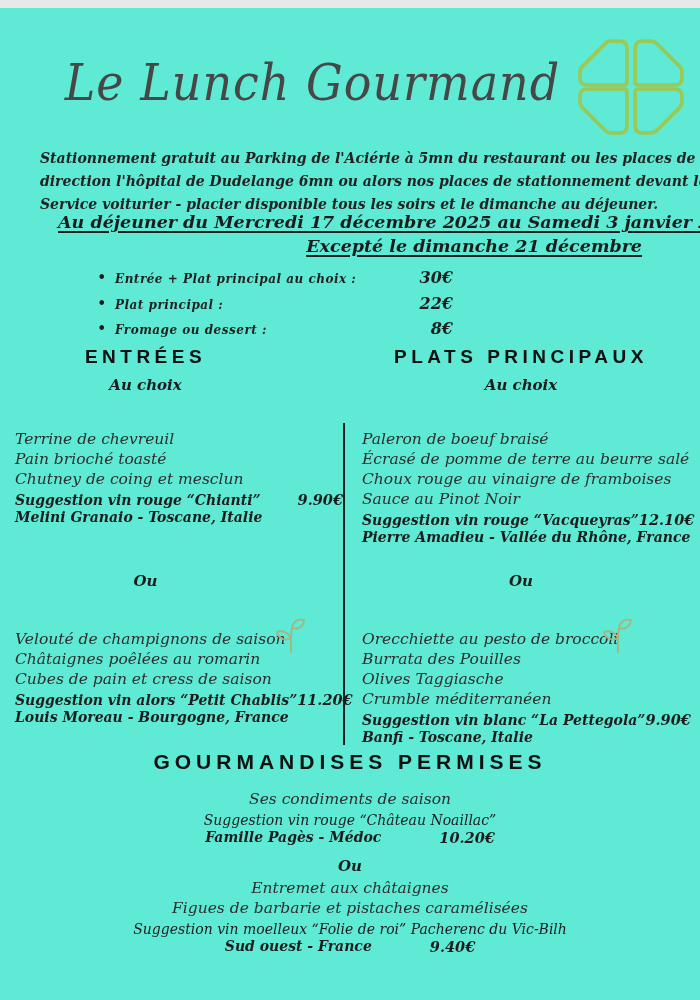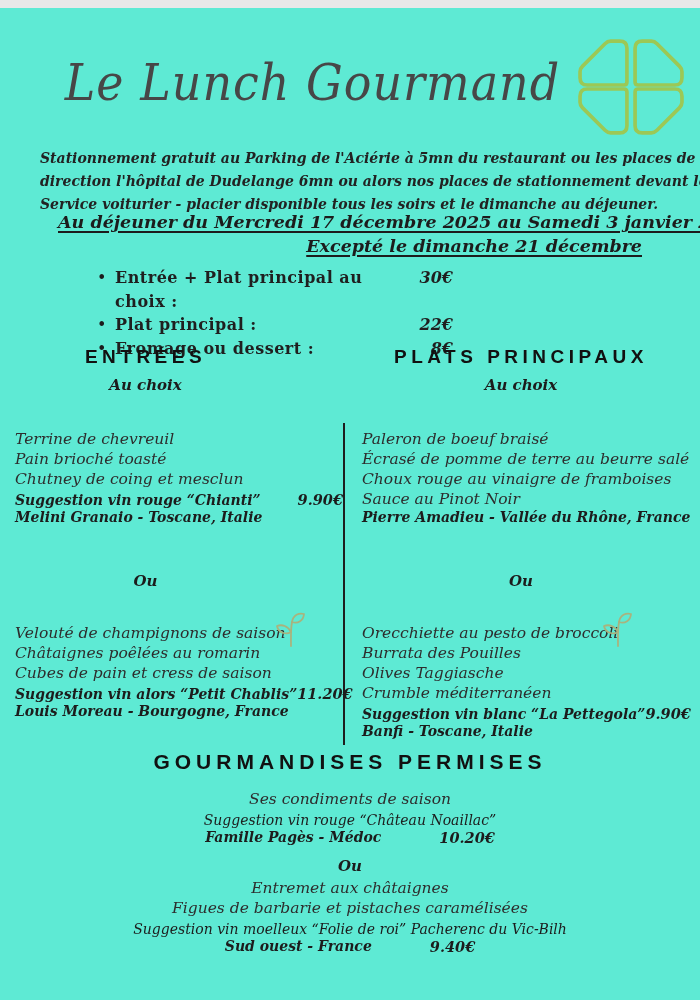--- a/index.html
+++ b/index.html
@@ -30,38 +30,38 @@
     font-weight:700; font-style:italic; font-size:17.5px; color:#1c1c1c;
     text-decoration:underline; text-underline-offset:3px; text-decoration-thickness:1.5px;
     white-space:nowrap;
   }
   .dates .d1 { text-align:center; }
   .dates .d2 { text-align:right; margin-top:4px; }
   
   .pricing { position:absolute; top:258px; left:97px; }
   .p-row { display:flex; align-items:baseline; line-height:23.5px; }
   .p-bullet { width:18px; font-size:16px; font-style:normal; color:#1c1c1c; }
-  .p-label { width:292px; font-weight:700; font-size:16px; color:#1f1f1f; letter-spacing:0.5px; }
+  .p-label { width:292px; font-weight:700; font-style:italic; font-size:12px; color:#1f1f1f; letter-spacing:0.5px; }
   .p-price { width:46px; text-align:right; font-weight:700; font-style:italic; font-size:16px; color:#1f1f1f; }
   
   .menu-grid { position:absolute; top:338px; left:10px; width:680px; height:402px; }
   .divider { position:absolute; left:333px; top:77px; width:1.5px; height:322px; background:#1e1e1e; }
   .col { position:absolute; top:0; height:402px; }
   .col-left { left:0; width:333px; }
   .col-right { left:342px; width:338px; }
   .col-head { position:absolute; top:0; left:0; right:0; text-align:center; }
   .col-left .col-head { transform:translateX(-31px); }
   .col-title {
     font-family:"Liberation Sans", sans-serif; font-weight:700; font-size:19px;
     letter-spacing:4.5px; color:#111; white-space:nowrap;
   }
   .col-sub { margin-top:8px; font-weight:700; font-style:italic; font-size:15px; color:#1c1c1c; }
   .block { position:absolute; left:0; right:0; }
   .b1 { top:83px; }
-  .b2 { top:277px; }
+  .b2 { top:283px; }
   .col-left .block { padding-left:5px; }
   .col-right .block { padding-left:10px; }
   .dish { font-style:italic; font-size:15.5px; line-height:20px; color:#2d2d2d; white-space:nowrap; }
   .wine-row { display:flex; justify-content:space-between; align-items:baseline; margin-top:2px; }
   .col-left .wine-row { }
   .col-right .wine-row { padding-right:28px; }
   .wine, .producer { font-weight:700; font-style:italic; font-size:14px; line-height:16.5px; color:#1c1c1c; white-space:nowrap; }
   .wine-price { font-weight:700; font-style:italic; font-size:14.5px; color:#1c1c1c; }
   .ou { position:absolute; top:226px; left:0; right:0; text-align:center;
         font-weight:700; font-style:italic; font-size:15px; color:#1c1c1c; }
@@ -171,20 +171,24 @@
       <div class="col-head">
         <div class="col-title">PLATS PRINCIPAUX</div>
         <div class="col-sub">Au choix</div>
       </div>
 
       <div class="block b1">
         <div class="dish">Paleron de boeuf braisé</div>
         <div class="dish">Écrasé de pomme de terre au beurre salé</div>
         <div class="dish">Choux rouge au vinaigre de framboises</div>
         <div class="dish">Sauce au Pinot Noir</div>
+        <div class="wine-row">
+          <span class="wine">Suggestion vin rouge “Vacqueyras”</span>
+          <span class="wine-price">12.10€</span>
+        </div>
         <div class="producer">Pierre Amadieu - Vallée du Rhône, France</div>
       </div>
 
       <div class="ou">Ou</div>
 
       <div class="block b2">
         <svg class="leaf" viewBox="0 0 30 36" aria-hidden="true">
           <path d="M 16 34 C 16 26 15.5 18 17 10" fill="none" stroke="#a9b37e" stroke-width="1.8" stroke-linecap="round"></path>
           <path d="M 17 10 C 18 3 24 0.5 29 2 C 28.5 8.5 23 12 17 10 Z" fill="none" stroke="#a9b37e" stroke-width="1.8" stroke-linejoin="round"></path>
           <path d="M 16 20 C 13 14 7 12 2 14 C 3.5 21 11 23 16 20 Z" fill="none" stroke="#a9b37e" stroke-width="1.8" stroke-linejoin="round"></path>

